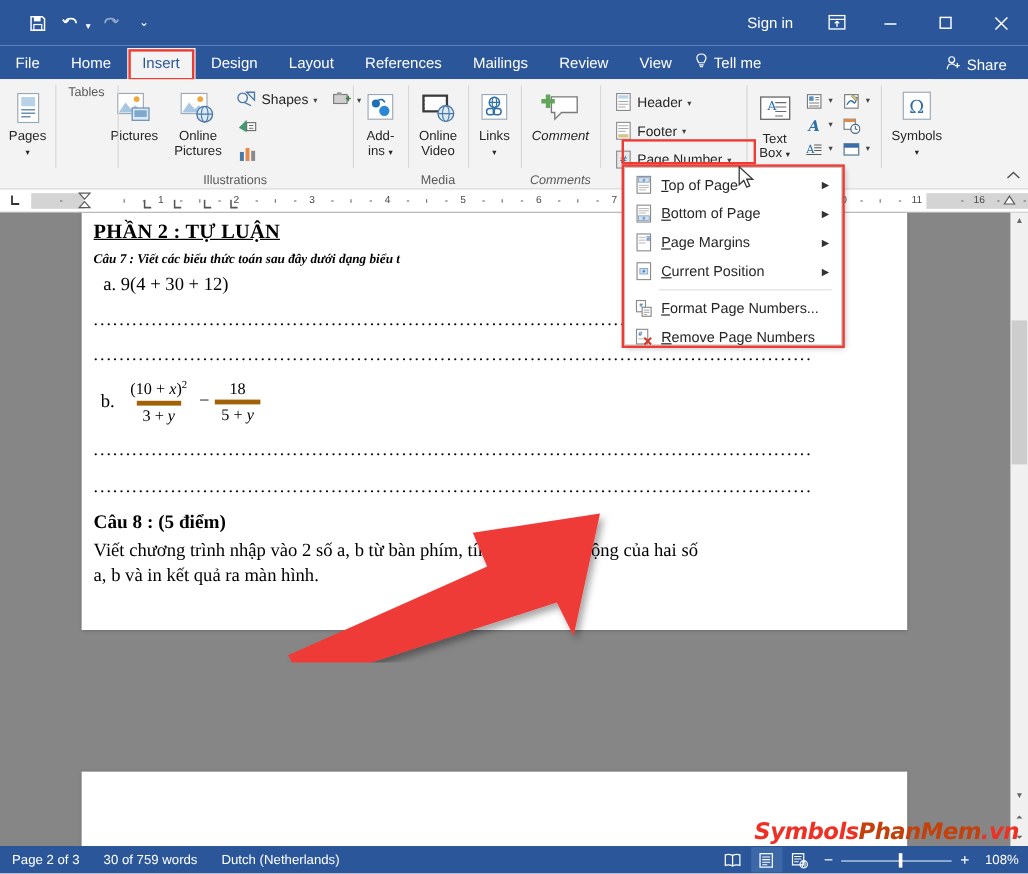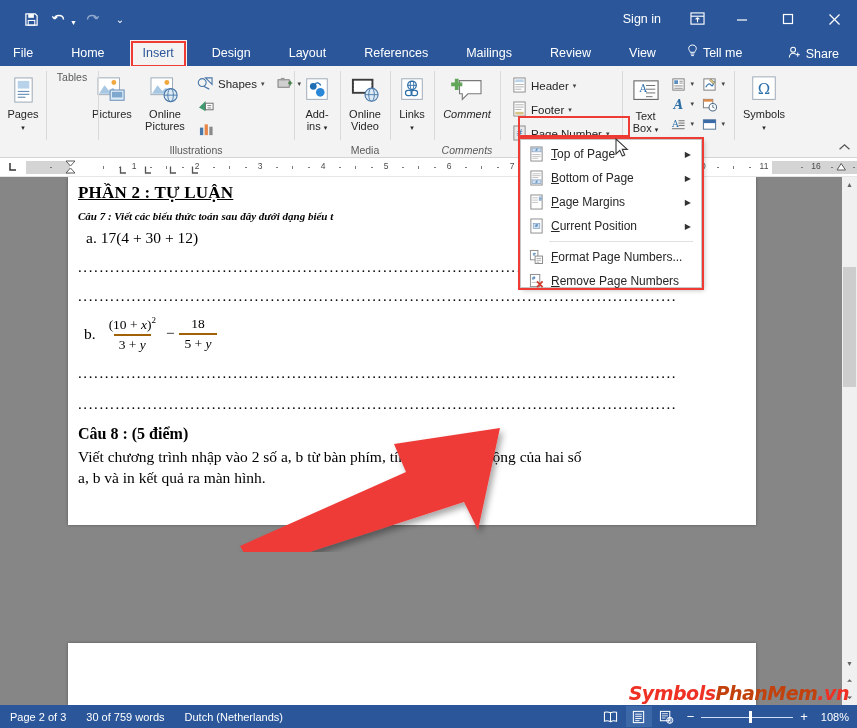--- a/index.html
+++ b/index.html
@@ -37,21 +37,21 @@
     justify-content: center;
   }
   .wbtn {
     width: 46px; height: 38px; display: flex; align-items: center;
     justify-content: center; color: #fff; font-size: 13px;
   }
 
   
   .tabrow {
     position: absolute; top: 38px; left: 0; width: 857px; height: 28px;
-    background: #2b579a; display: flex; align-items: flex-end; gap: 12px;
+    background: #2b579a; display: flex; align-items: flex-end;
   }
   .tab {
     font-size: 12.5px; color: #ffffff; padding: 0 13px;
     height: 26px; line-height: 26px; position: relative; white-space: nowrap;
   }
   .tab.active {
     background: #f3f3f3; color: #2b579a;
   }
   .tab-highlight {
     position: absolute; top: 1px; left: 1px; right: 1px; bottom: -1px;
@@ -204,21 +204,21 @@
     line-height: 1.38; margin-top: 3px;
   }
 
   
   .mathrow { display: flex; align-items: center; margin-top: 10px; padding-left: 6px;
     font-family: "Liberation Serif", serif; font-size: 14px; }
   .mlabel { font-size: 15.5px; margin-right: 6px; }
   .frac { display: inline-flex; flex-direction: column; align-items: center;
     vertical-align: middle; margin: 0 2px; }
   .frac .num { padding: 0 5px 1px 5px; font-size: 13.5px; }
-  .frac .den { padding: 1px 5px 0 5px; font-size: 13.5px; border-top: 2px solid #a16207; }
+  .frac .den { padding: 1px 5px 0 5px; font-size: 13.5px; border-top: 4px solid #a16207; }
   .frac i { font-style: italic; }
   .sup { font-size: 9px; vertical-align: super; }
   .minus { font-size: 15px; margin: 0 3px; }
 
   
   .arrow-svg { position: absolute; left: 228px; top: 245px; z-index: 30; pointer-events: none; }
 
   
   .vscroll {
     position: absolute; top: 177px; right: 0; width: 15px; height: 528px;
@@ -756,21 +756,21 @@
   </div>
 
   <div class="docarea">
 
     <div class="page page1">
       <div class="page-content">
         <div class="doc-h1">
           <span>PHẦN 2 : TỰ LUẬN</span>
         </div>
         <div class="doc-q">Câu 7 : Viết các biểu thức toán sau đây dưới dạng biểu t</div>
-        <div class="doc-p">a. 17(4 + 30 + 12)</div>
+        <div class="doc-p">a. 9(4 + 30 + 12)</div>
         <div class="dotline">................................................................................................................</div>
         <div class="dotline">................................................................................................................</div>
 
         <div class="mathrow">
           <span class="mlabel">b.</span>
           <span class="frac">
             <span class="num">(10 + <i>x</i>)<span class="sup">2</span></span>
             <span class="den">3 + <i>y</i></span>
           </span>
           <span class="minus">−</span>

